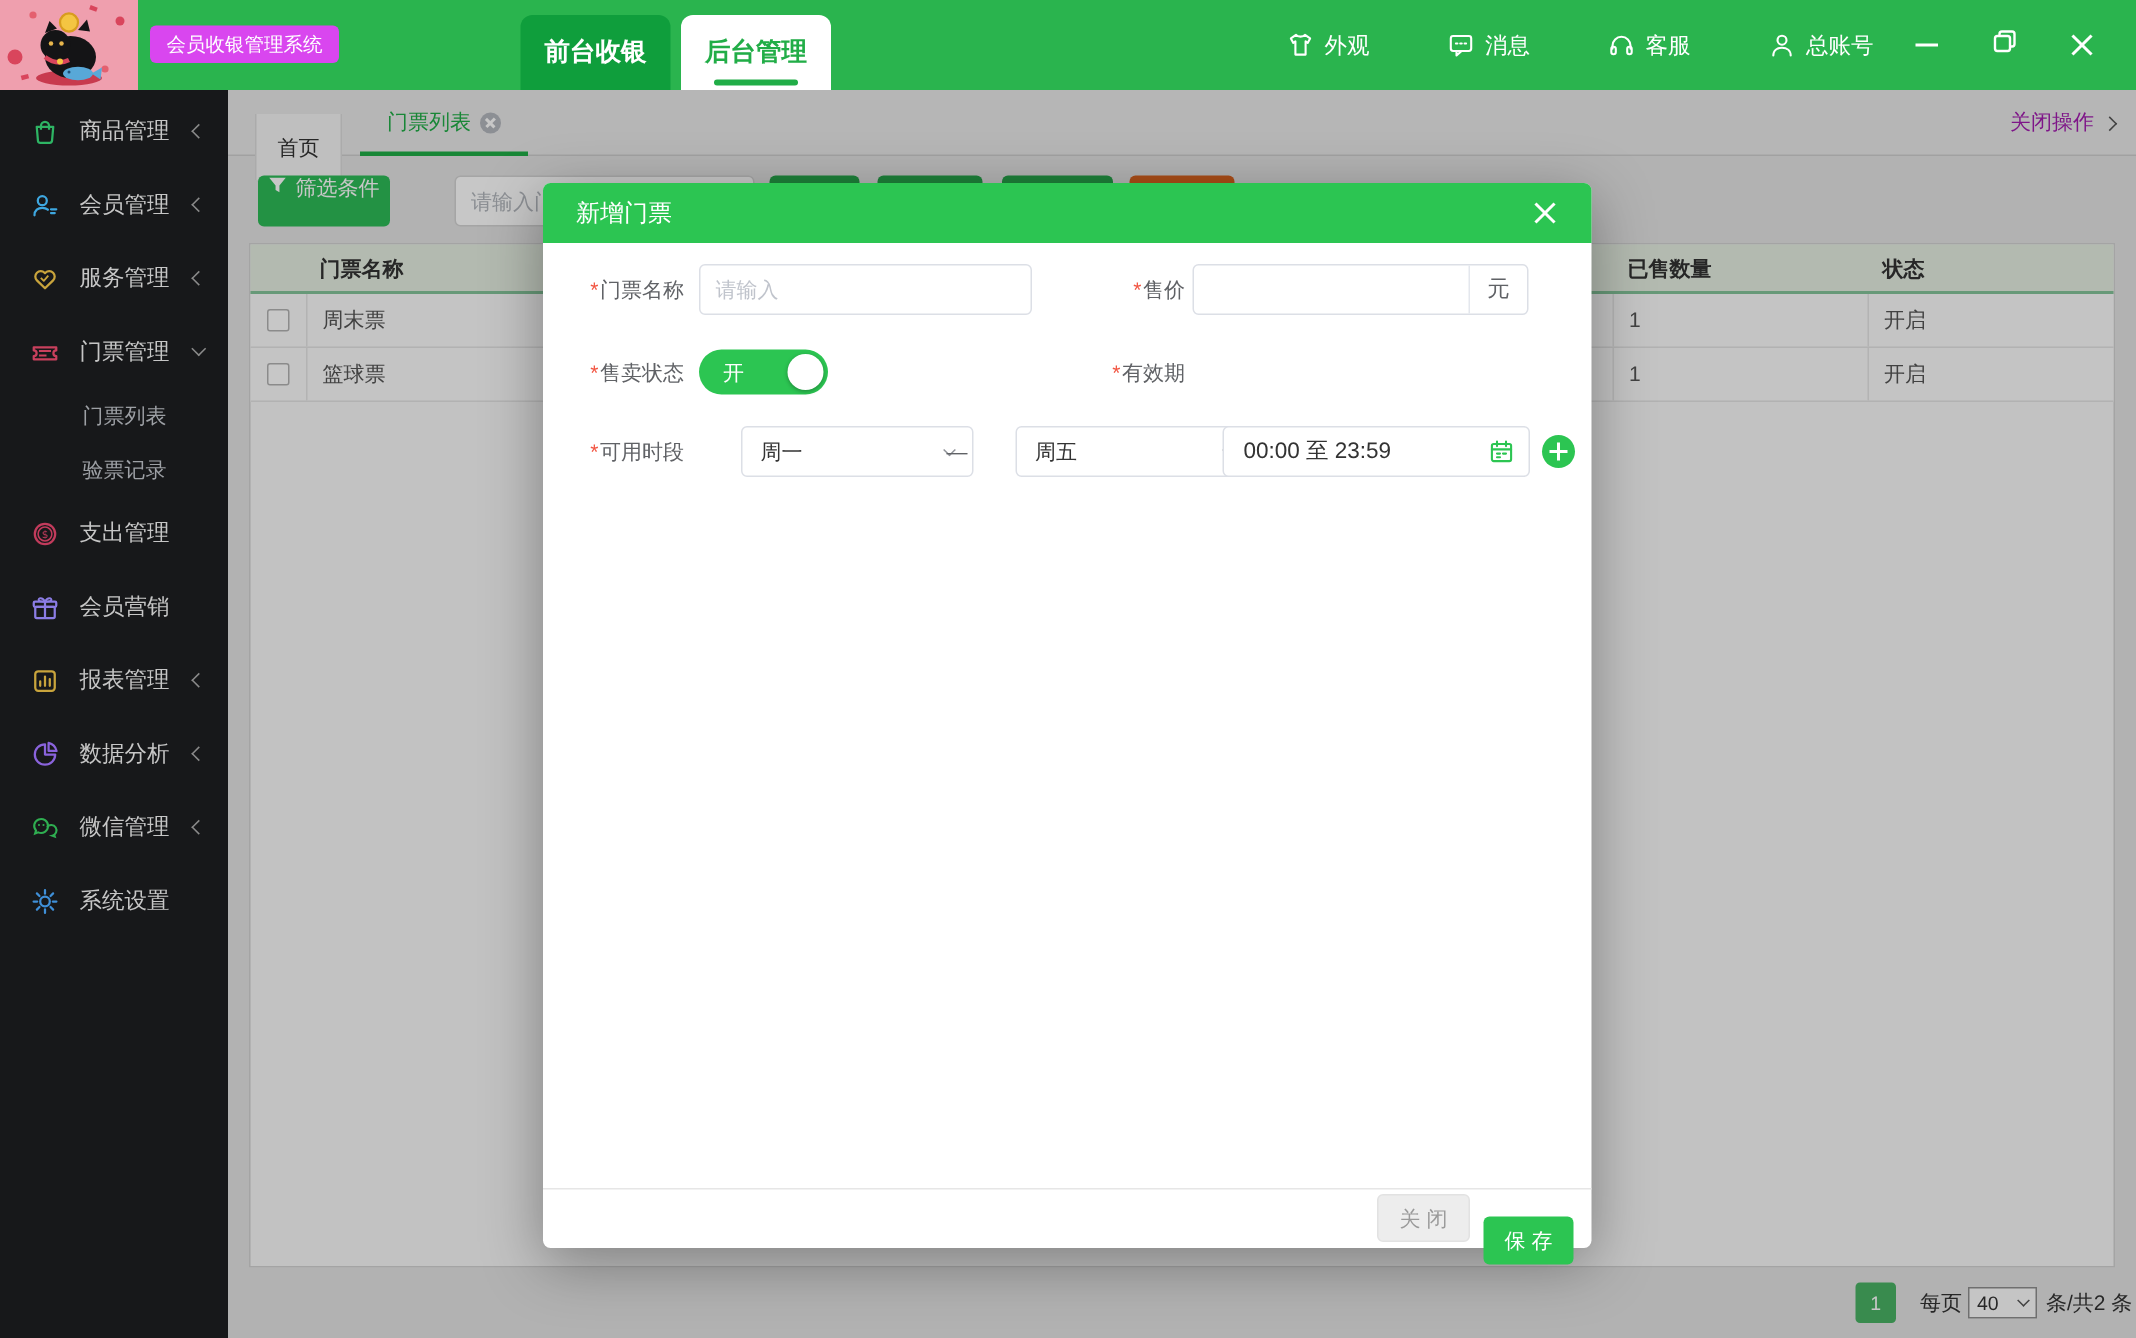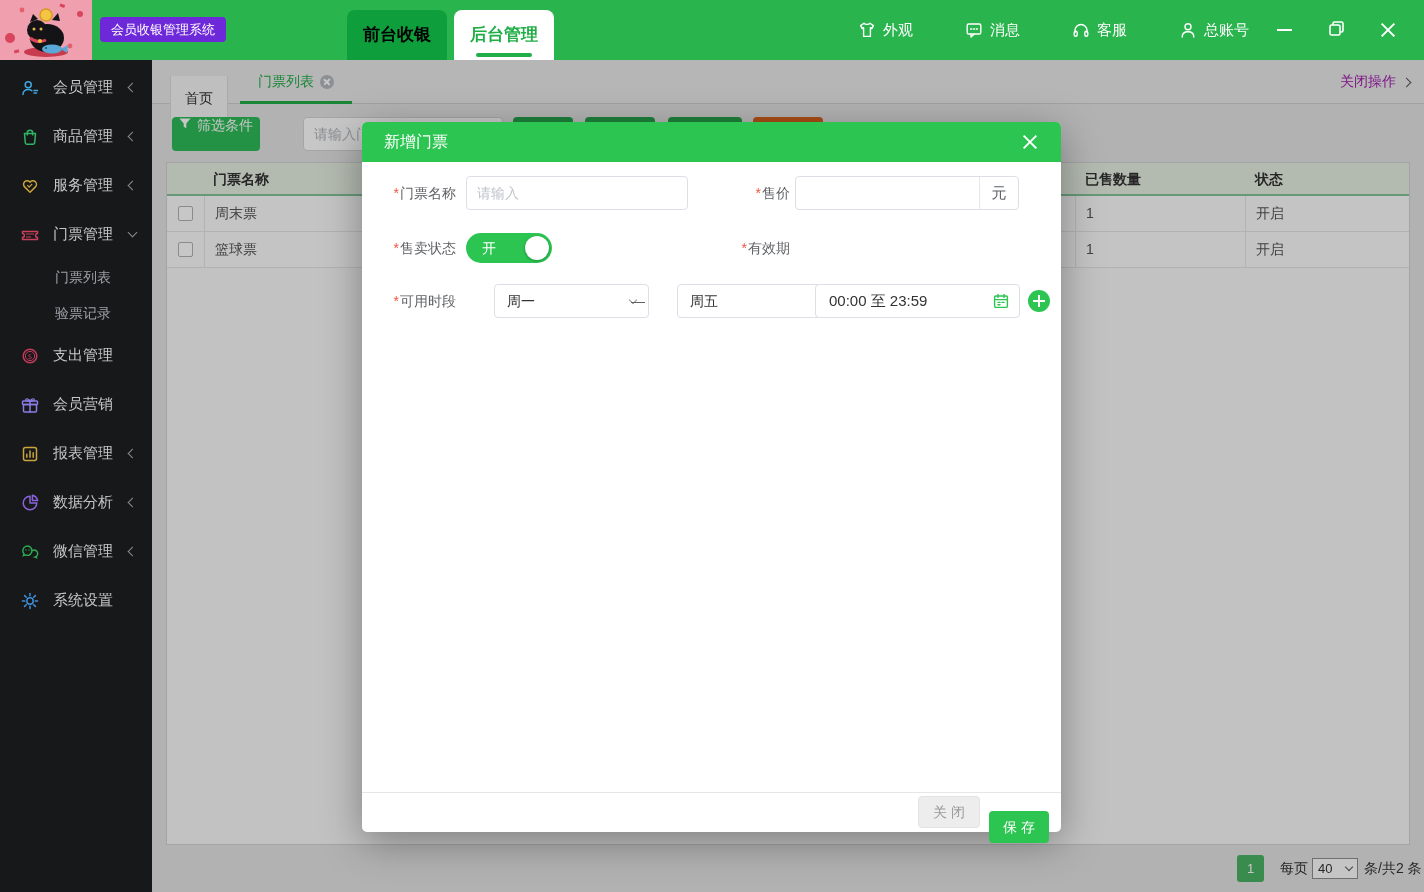--- a/index.html
+++ b/index.html
@@ -4,25 +4,25 @@
 <style>
   * { box-sizing: border-box; margin: 0; padding: 0; }
   html,body { background:#444; }
   .screen{position:relative;width:1424px;height:892px;overflow:hidden;
           font-family:"Liberation Sans","DejaVu Sans",sans-serif;background:#e6e6e6;}
 
   
   .topbar{position:absolute;left:0;top:0;width:1424px;height:60px;background:#2ab44e;z-index:20;}
   .logo{position:absolute;left:0;top:0;width:92px;height:60px;}
   .badge{position:absolute;left:100px;top:17px;height:25px;line-height:25px;padding:0 11px;
-         background:#6d28d9;border-radius:4px;color:#fff;font-size:13px;}
+         background:#d946ef;border-radius:4px;color:#fff;font-size:13px;}
   .tb-tabs{position:absolute;left:347px;top:10px;display:flex;gap:7px;}
   .tb-tab{width:100px;height:50px;line-height:50px;text-align:center;font-size:17px;font-weight:bold;
           border-radius:8px 8px 0 0;cursor:pointer;}
-  .tb-tab.front{background:#0f9e3c;color:#000000;}
+  .tb-tab.front{background:#0f9e3c;color:#ffffff;}
   .tb-tab.back{background:#fff;color:#21ad47;position:relative;}
   .tb-tab.back::after{content:"";position:absolute;left:22px;right:22px;bottom:3px;height:4px;
           background:#21ad47;border-radius:2px;}
   .tb-menu{position:absolute;right:175px;top:0;height:60px;display:flex;align-items:center;gap:52px;}
   .tb-menu-item{display:flex;align-items:center;gap:7px;color:#fff;font-size:15px;cursor:pointer;}
   .tb-menu-item svg{display:block;}
   .win-controls{position:absolute;right:10px;top:0;height:60px;display:flex;align-items:center;gap:0;}
   .win-btn{width:52px;height:60px;display:flex;align-items:center;justify-content:center;cursor:pointer;}
   .min-bar{width:15px;height:2px;background:#fff;}
   .x-icon{position:relative;width:16px;height:16px;}
@@ -221,39 +221,39 @@
       </div>
       <div class="win-btn">
           <span class="x-icon"></span>
         </div>
     </div>
   </header>
 
   <aside class="sidebar">
 
     <div class="side-item">
+      <span class="icn" style="color: rgb(46, 181, 100);">
+        <svg width="20" height="20" viewBox="0 0 20 20" fill="none" stroke="currentColor" stroke-width="1.5" stroke-linejoin="round">
+          <path d="M4.5 6.5h11l-.8 9.3a1.5 1.5 0 0 1-1.5 1.4H6.8a1.5 1.5 0 0 1-1.5-1.4Z"></path>
+          <path d="M7.3 8.5V6a2.7 2.7 0 0 1 5.4 0v2.5"></path>
+        </svg>
+      </span>
+      <span>商品管理</span>
+      <span class="chev left"></span>
+    </div>
+
+    <div class="side-item">
       <span class="icn" style="color: rgb(62, 167, 224);">
         <svg width="20" height="20" viewBox="0 0 20 20" fill="none" stroke="currentColor" stroke-width="1.5" stroke-linecap="round">
           <circle cx="8.2" cy="6.8" r="3"></circle>
           <path d="M3 16.5 c0-3.2 2.3-5 5.2-5 1.5 0 2.8.5 3.7 1.3"></path>
           <path d="M14 12.5h3.5M14 15h2.5"></path>
         </svg>
       </span>
       <span>会员管理</span>
-      <span class="chev left"></span>
-    </div>
-
-    <div class="side-item">
-      <span class="icn" style="color: rgb(46, 181, 100);">
-        <svg width="20" height="20" viewBox="0 0 20 20" fill="none" stroke="currentColor" stroke-width="1.5" stroke-linejoin="round">
-          <path d="M4.5 6.5h11l-.8 9.3a1.5 1.5 0 0 1-1.5 1.4H6.8a1.5 1.5 0 0 1-1.5-1.4Z"></path>
-          <path d="M7.3 8.5V6a2.7 2.7 0 0 1 5.4 0v2.5"></path>
-        </svg>
-      </span>
-      <span>商品管理</span>
       <span class="chev left"></span>
     </div>
 
     <div class="side-item">
       <span class="icn" style="color: rgb(201, 164, 60);">
         <svg width="20" height="20" viewBox="0 0 20 20" fill="none" stroke="currentColor" stroke-width="1.5" stroke-linejoin="round">
           <path d="M10 16.2 4.6 10.9 A3.6 3.6 0 0 1 9.7 5.8 l.3.3.3-.3 a3.6 3.6 0 0 1 5.1 5.1 Z"></path>
           <path d="M7.2 9.2 l2 2 3-3.4" stroke-width="1.2"></path>
         </svg>
       </span>

